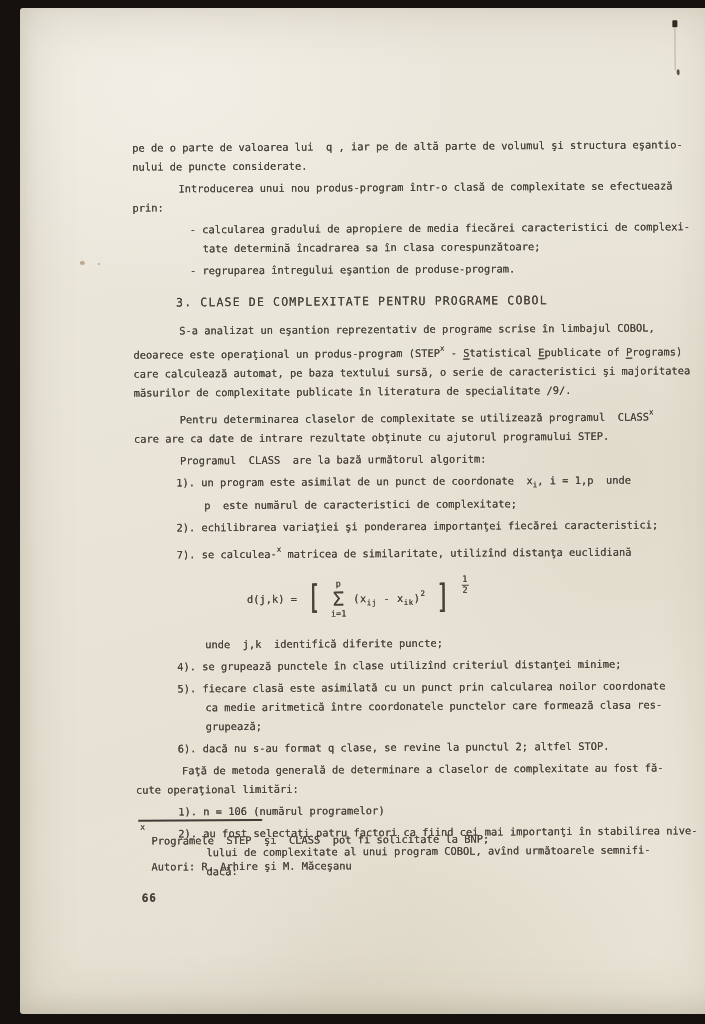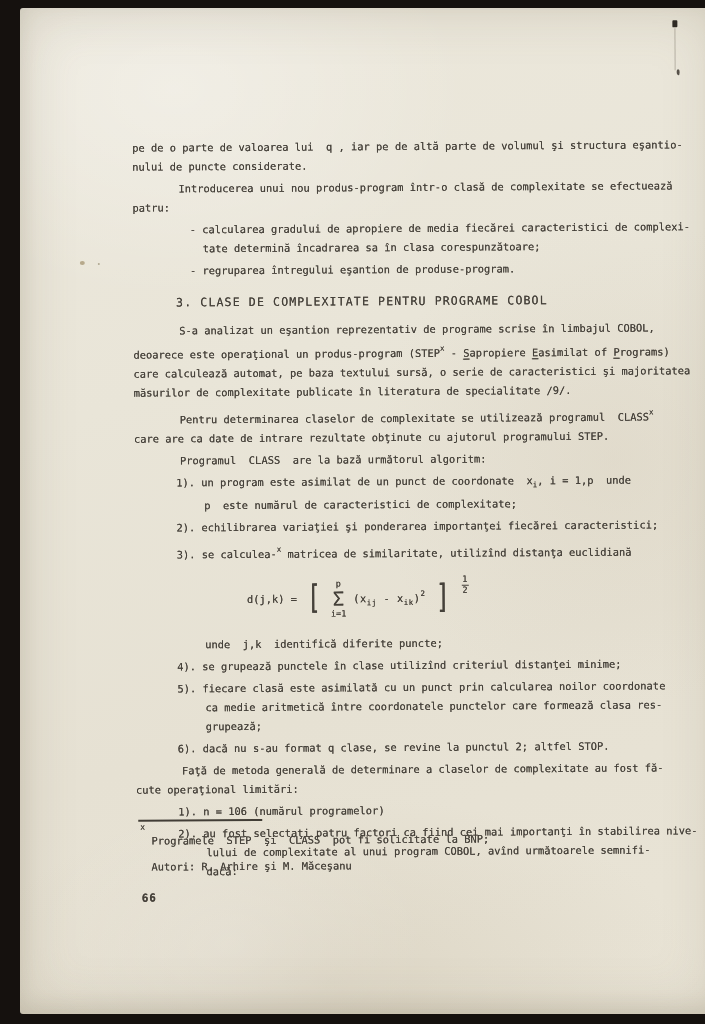--- a/index.html
+++ b/index.html
@@ -84,54 +84,54 @@
 <div class="paper">
   <div class="scan-content">
 
     <div class="doc">
         <div class="block">
           <div class="line ind-0"><span>pe de o parte de valoarea lui  q , iar pe de altă parte de volumul şi structura eşantio-</span></div>
           <div class="line ind-0"><span>nului de puncte considerate.</span></div>
         </div>
         <div class="block">
           <div class="line ind-p"><span>Introducerea unui nou produs-program într-o clasă de complexitate se efectuează</span></div>
-          <div class="line ind-0"><span>patru:</span></div>
+          <div class="line ind-0"><span>prin:</span></div>
         </div>
         <div class="block">
           <div class="line ind-b"><span>- calcularea gradului de apropiere de media fiecărei caracteristici de complexi-</span></div>
           <div class="line ind-h"><span>tate determină încadrarea sa în clasa corespunzătoare;</span></div>
         </div>
         <div class="block">
           <div class="line ind-b"><span>- regruparea întregului eşantion de produse-program.</span></div>
         </div>
         <div class="block heading">
           <div class="line ind-hd"><span>3. CLASE DE COMPLEXITATE PENTRU PROGRAME COBOL</span></div>
         </div>
         <div class="block">
           <div class="line ind-p"><span>S-a analizat un eşantion reprezentativ de programe scrise în limbajul COBOL,</span></div>
-          <div class="line ind-0"><span>deoarece este operaţional un produs-program (STEP</span><span class="sup">x</span><span> - </span><span class="u">S</span><span>apropiere </span><span class="u">E</span><span>asimilat of </span><span class="u">P</span><span>rograms)</span></div>
+          <div class="line ind-0"><span>deoarece este operaţional un produs-program (STEP</span><span class="sup">x</span><span> - </span><span class="u">S</span><span>tatistical </span><span class="u">E</span><span>publicate of </span><span class="u">P</span><span>rograms)</span></div>
           <div class="line ind-0"><span>care calculează automat, pe baza textului sursă, o serie de caracteristici şi majoritatea</span></div>
           <div class="line ind-0"><span>măsurilor de complexitate publicate în literatura de specialitate /9/.</span></div>
         </div>
         <div class="block">
           <div class="line ind-p"><span>Pentru determinarea claselor de complexitate se utilizează programul  CLASS</span><span class="sup">x</span></div>
           <div class="line ind-0"><span>care are ca date de intrare rezultate obţinute cu ajutorul programului STEP.</span></div>
         </div>
         <div class="block">
           <div class="line ind-p"><span>Programul  CLASS  are la bază următorul algoritm:</span></div>
         </div>
         <div class="block">
           <div class="line ind-l"><span>1). un program este asimilat de un punct de coordonate  x</span><span class="sub">i</span><span>, i = 1,p  unde</span></div>
           <div class="line ind-h"><span>p  este numărul de caracteristici de complexitate;</span></div>
         </div>
         <div class="block">
           <div class="line ind-l"><span>2). echilibrarea variaţiei şi ponderarea importanţei fiecărei caracteristici;</span></div>
         </div>
         <div class="block">
-          <div class="line ind-l"><span>3). se calculea-</span><span class="sup">x</span><span> matricea de similaritate, utilizînd distanţa euclidiană</span></div>
+          <div class="line ind-l"><span>7). se calculea-</span><span class="sup">x</span><span> matricea de similaritate, utilizînd distanţa euclidiană</span></div>
         </div>
   <div class="block formula-row">
     <span>d(j,k) =</span>
     <span class="f-brk">[</span>
     <span class="f-sum">
       <span class="f-up">p</span>
       <span class="f-sigma">Σ</span>
       <span class="f-low">i=1</span>
     </span>
     <span class="f-expr"><span>(x</span><span class="sub">ij</span><span> - x</span><span class="sub">ik</span><span>)</span><span class="sup">2</span></span>

